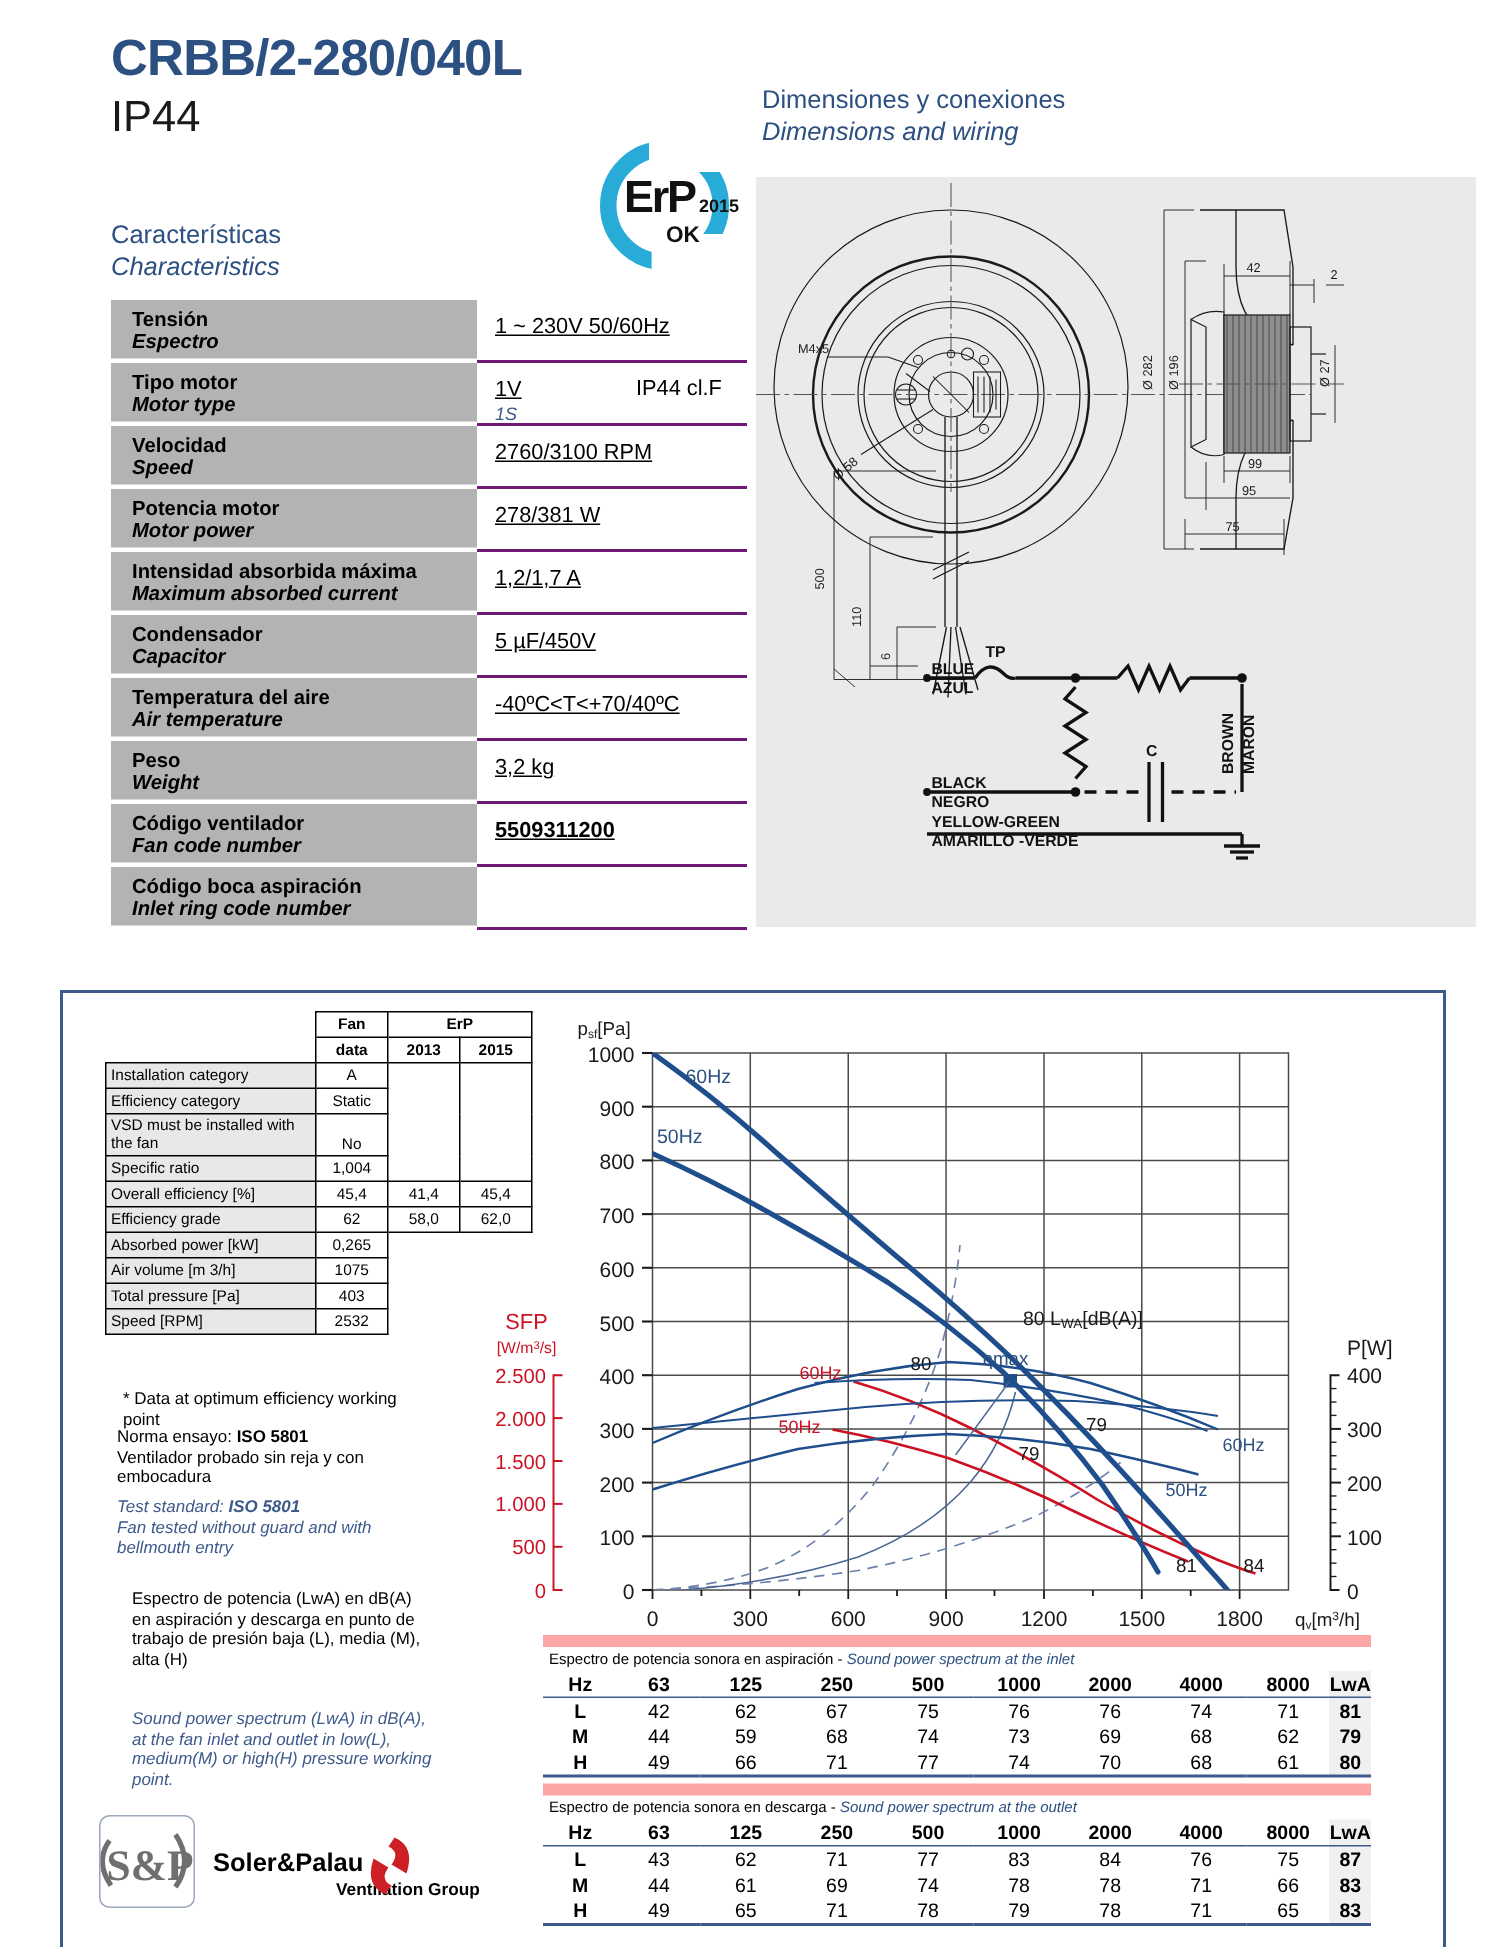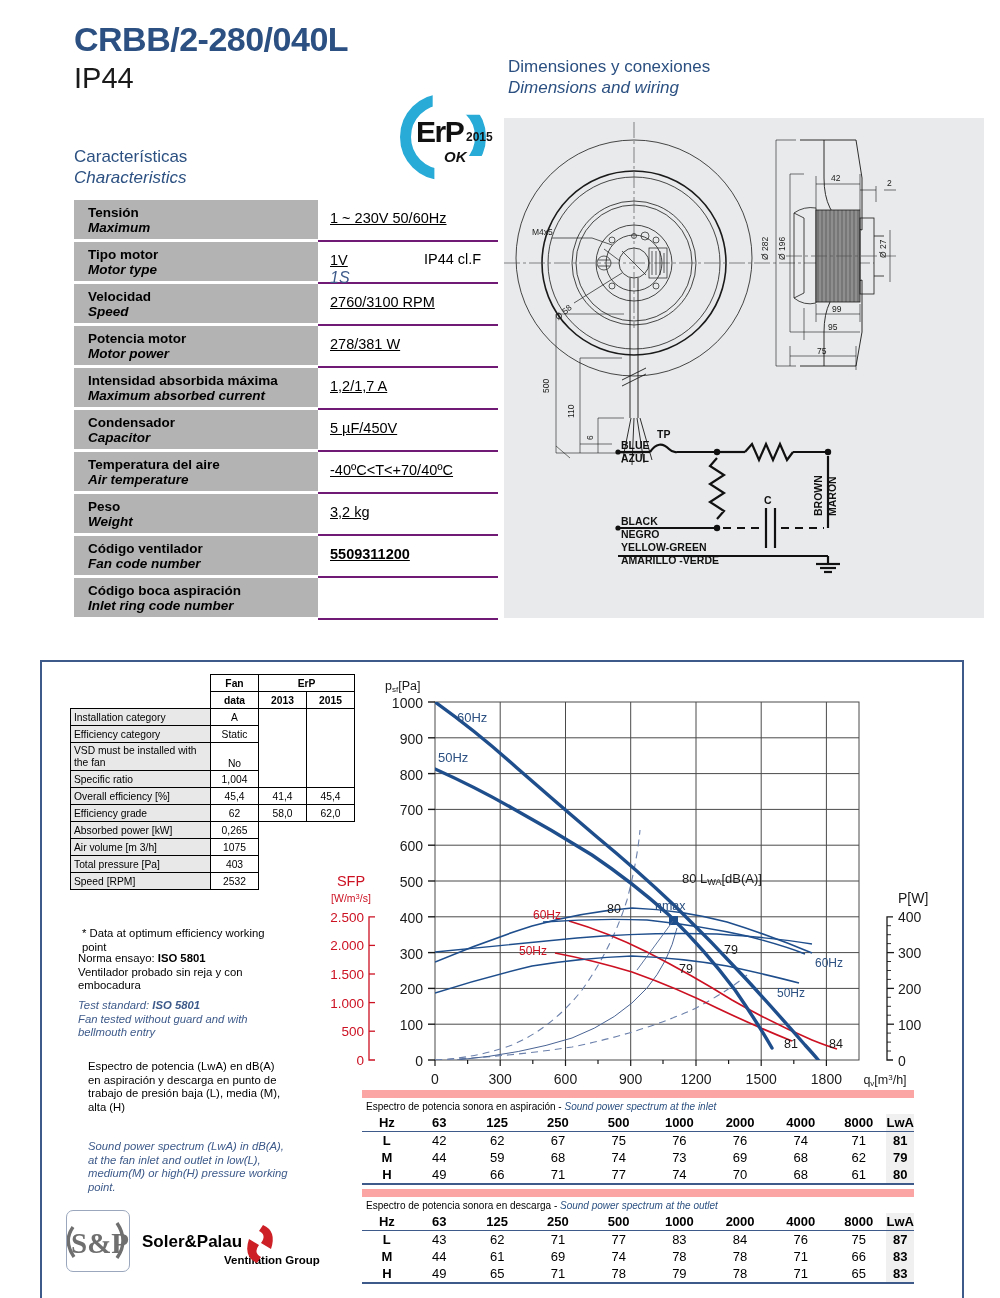--- a/index.html
+++ b/index.html
@@ -19,36 +19,36 @@
   #ip { position:absolute; left:74px; top:62px; font-size:29px; color:#1a1a1a; }
 
   #erp { position:absolute; left:392px; top:90px; width:105px; height:95px; }
   #erp .ring { position:absolute; left:8px; top:4px; width:86px; height:86px;
      border:11px solid #29abd8; border-radius:50%;
      clip-path: polygon(0 0, 38% 0, 38% 24%, 100% 24%, 100% 72%, 40% 72%, 40% 100%, 0 100%); }
   #erp .erptxt { position:absolute; left:24px; top:25px; font-size:30px; font-weight:bold;
      font-family:"Liberation Sans", sans-serif; letter-spacing:-1.5px; color:#111; }
   #erp .yr { position:absolute; left:74px; top:40px; font-size:12px; font-weight:bold; color:#111;}
   #erp .ok { position:absolute; left:52px; top:58px; font-size:15px; font-weight:bold;
-     font-style:italic; color:#111;text-align:center; }
+     color:#111;text-align:center; }
 
   .sec-head { position:absolute; font-size:17px; color:#2b5081; line-height:21px; }
   .sec-head i { font-style:italic; display:block; }
 
   
   #ctable { position:absolute; left:74px; top:200px; width:424px; }
   #ctable .row { display:flex; align-items:stretch; min-height:40px; }
   #ctable .lc { width:244px; background:#b3b3b3; padding:5px 0 4px 14px;
      border-bottom:3px solid #fff; }
   #ctable .lc .es { font-size:13.5px; font-weight:bold; line-height:15px; }
   #ctable .lc .en { font-size:13.5px; font-weight:bold; font-style:italic; line-height:15px; }
   #ctable .rc { flex:1; padding:10px 0 0 12px; border-bottom:2px solid #701a75;
      font-size:14.5px; position:relative;text-decoration:underline; }
   #ctable .rc.bold { font-weight:bold; }
-  #ctable .rc .sub { position:absolute; left:12px; top:27px; font-size:16px;
+  #ctable .rc .sub { position:absolute; left:12px; top:27px; font-size:12px;
      font-style:italic; color:#3d5a8a; }
   #ctable .rc .mt { position:absolute; left:62px; top:9px; font-size:14.5px;margin-left:44px; }
 
   
   #dimpanel { position:absolute; left:504px; top:118px; width:480px; height:500px;
      background:#e9eaeb; }
   .dimsvg { position:absolute; left:0; top:0; }
   #wiresvg { position:absolute; left:600px; top:416px; }
 
   
@@ -108,21 +108,21 @@
 
 <div class="sec-head" style="left:74px; top:146px;">
   <span>Características</span>
   <i>Characteristics</i>
 </div>
 
 <div id="ctable">
   <div class="row">
     <div class="lc">
       <div class="es">Tensión</div>
-      <div class="en">Maximum</div>
+      <div class="en">Espectro</div>
       </div>
     <div class="rc">1 ~ 230V 50/60Hz</div>
   </div>
   <div class="row">
     <div class="lc">
       <div class="es">Tipo motor</div>
       <div class="en">Motor type</div>
       </div>
     <div class="rc">
       <span>1V</span>

